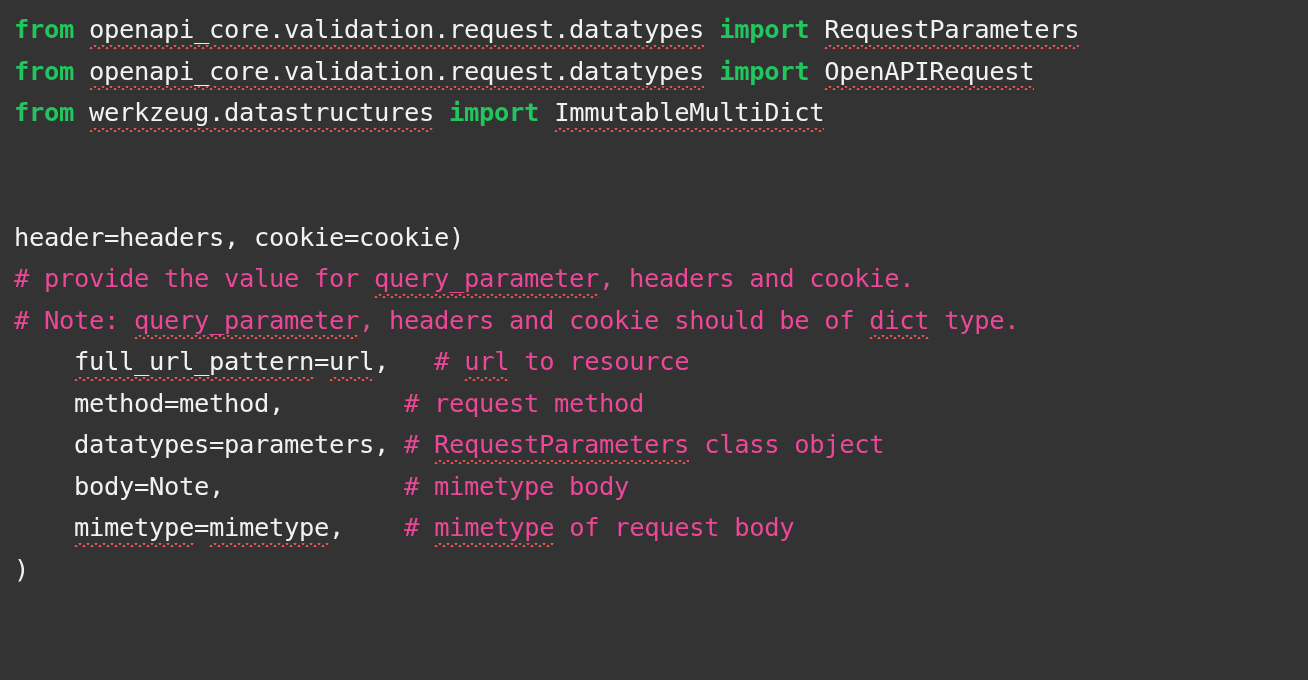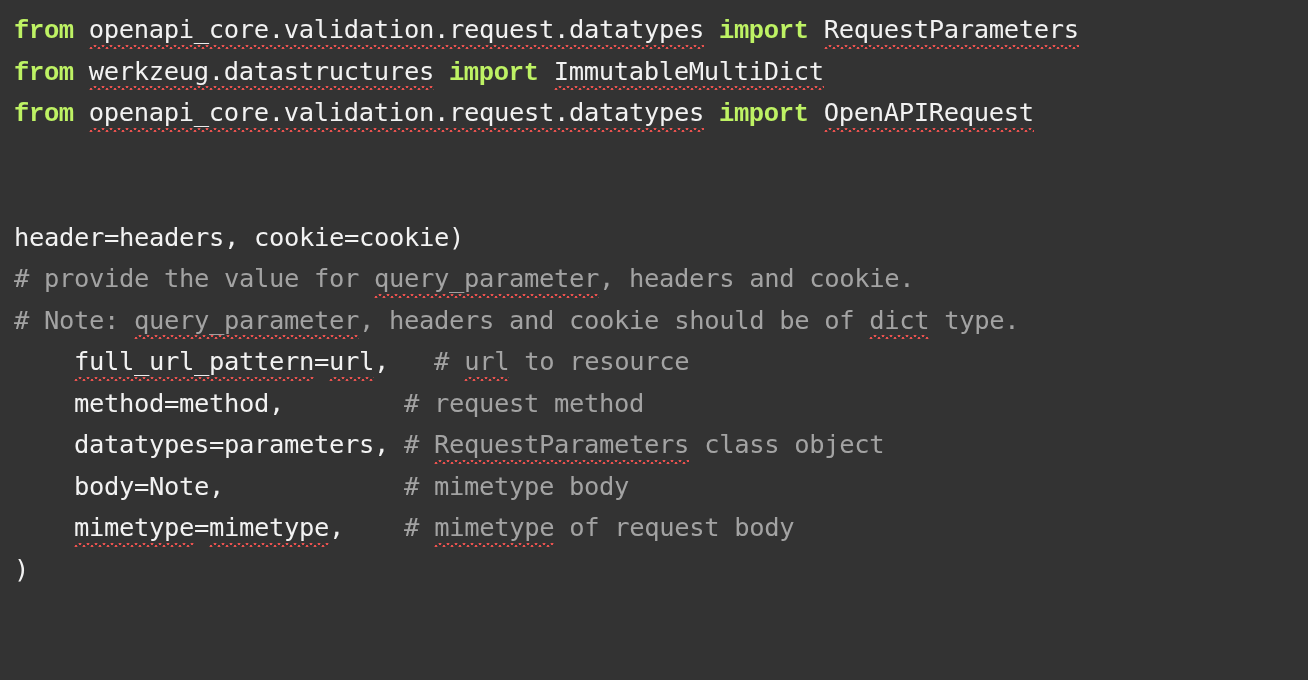--- a/index.html
+++ b/index.html
@@ -33,23 +33,23 @@
     white-space: pre;
     color: #f2f2f2;
     font-family: "DejaVu Sans Mono", "Liberation Mono", monospace;
   }
 
   .code-line.blank {
     color: transparent;
   }
 
   
-  .tok-kw      { color: #bef264; font-weight: bold; font-family: Liberation Mono, monospace; }
+  .tok-kw      { color: #22c55e; font-weight: bold; }
   .tok-plain   { color: #f2f2f2; }
-  .tok-comment { color: #a3a3a3; }
+  .tok-comment { color: #ec4899; }
   .tok-hl {
     color: #f3c9c3;
     background: #4d3735;
     border-radius: 2px;
     padding: 2px 0 2px 0;
   }
 
   
   .squig {
     position: relative;
@@ -72,22 +72,22 @@
   }
   
   .tok-hl .squig::after { bottom: 1px; }
 </style>
 </head>
 <body>
 
 <div id="editor">
   <div id="code-block">
       <div class="code-line"><span class="tok-kw">from</span><span class="tok-plain"> </span><span class="tok-plain"><span class="squig">openapi_core.validation.request.datatypes</span></span><span class="tok-plain"> </span><span class="tok-kw">import</span><span class="tok-plain"> </span><span class="tok-plain"><span class="squig">RequestParameters</span></span></div>
+      <div class="code-line"><span class="tok-kw">from</span><span class="tok-plain"> </span><span class="tok-plain"><span class="squig">openapi_core.validation.request.datatypes</span></span><span class="tok-plain"> </span><span class="tok-kw">import</span><span class="tok-plain"> </span><span class="tok-plain"><span class="squig">OpenAPIRequest</span></span></div>
       <div class="code-line"><span class="tok-kw">from</span><span class="tok-plain"> </span><span class="tok-plain"><span class="squig">werkzeug.datastructures</span></span><span class="tok-plain"> </span><span class="tok-kw">import</span><span class="tok-plain"> </span><span class="tok-plain"><span class="squig">ImmutableMultiDict</span></span></div>
-      <div class="code-line"><span class="tok-kw">from</span><span class="tok-plain"> </span><span class="tok-plain"><span class="squig">openapi_core.validation.request.datatypes</span></span><span class="tok-plain"> </span><span class="tok-kw">import</span><span class="tok-plain"> </span><span class="tok-plain"><span class="squig">OpenAPIRequest</span></span></div>
       <div class="code-line blank">&nbsp;</div>
       <div class="code-line blank">&nbsp;</div>
       <div class="code-line"><span class="tok-plain">header=headers, cookie=cookie)</span></div>
       <div class="code-line"><span class="tok-comment"># provide the value for </span><span class="tok-comment"><span class="squig">query_parameter</span></span><span class="tok-comment">, headers and cookie.</span></div>
       <div class="code-line"><span class="tok-comment"># Note: </span><span class="tok-comment"><span class="squig">query_parameter</span></span><span class="tok-comment">, headers and cookie should be of </span><span class="tok-comment"><span class="squig">dict</span></span><span class="tok-comment"> type.</span></div>
       <div class="code-line"><span class="tok-plain">    </span><span class="tok-plain"><span class="squig">full_url_pattern</span></span><span class="tok-plain">=</span><span class="tok-plain"><span class="squig">url</span></span><span class="tok-plain">,   </span><span class="tok-comment"># </span><span class="tok-comment"><span class="squig">url</span></span><span class="tok-comment"> to resource</span></div>
       <div class="code-line"><span class="tok-plain">    method=method,        </span><span class="tok-comment"># request method</span></div>
       <div class="code-line"><span class="tok-plain">    datatypes=parameters, </span><span class="tok-comment"># </span><span class="tok-comment"><span class="squig">RequestParameters</span></span><span class="tok-comment"> class object</span></div>
       <div class="code-line"><span class="tok-plain">    body=Note,            </span><span class="tok-comment"># mimetype body</span></div>
       <div class="code-line"><span class="tok-plain">    </span><span class="tok-plain"><span class="squig">mimetype</span></span><span class="tok-plain">=</span><span class="tok-plain"><span class="squig">mimetype</span></span><span class="tok-plain">,    </span><span class="tok-comment"># </span><span class="tok-comment"><span class="squig">mimetype</span></span><span class="tok-comment"> of request body</span></div>

